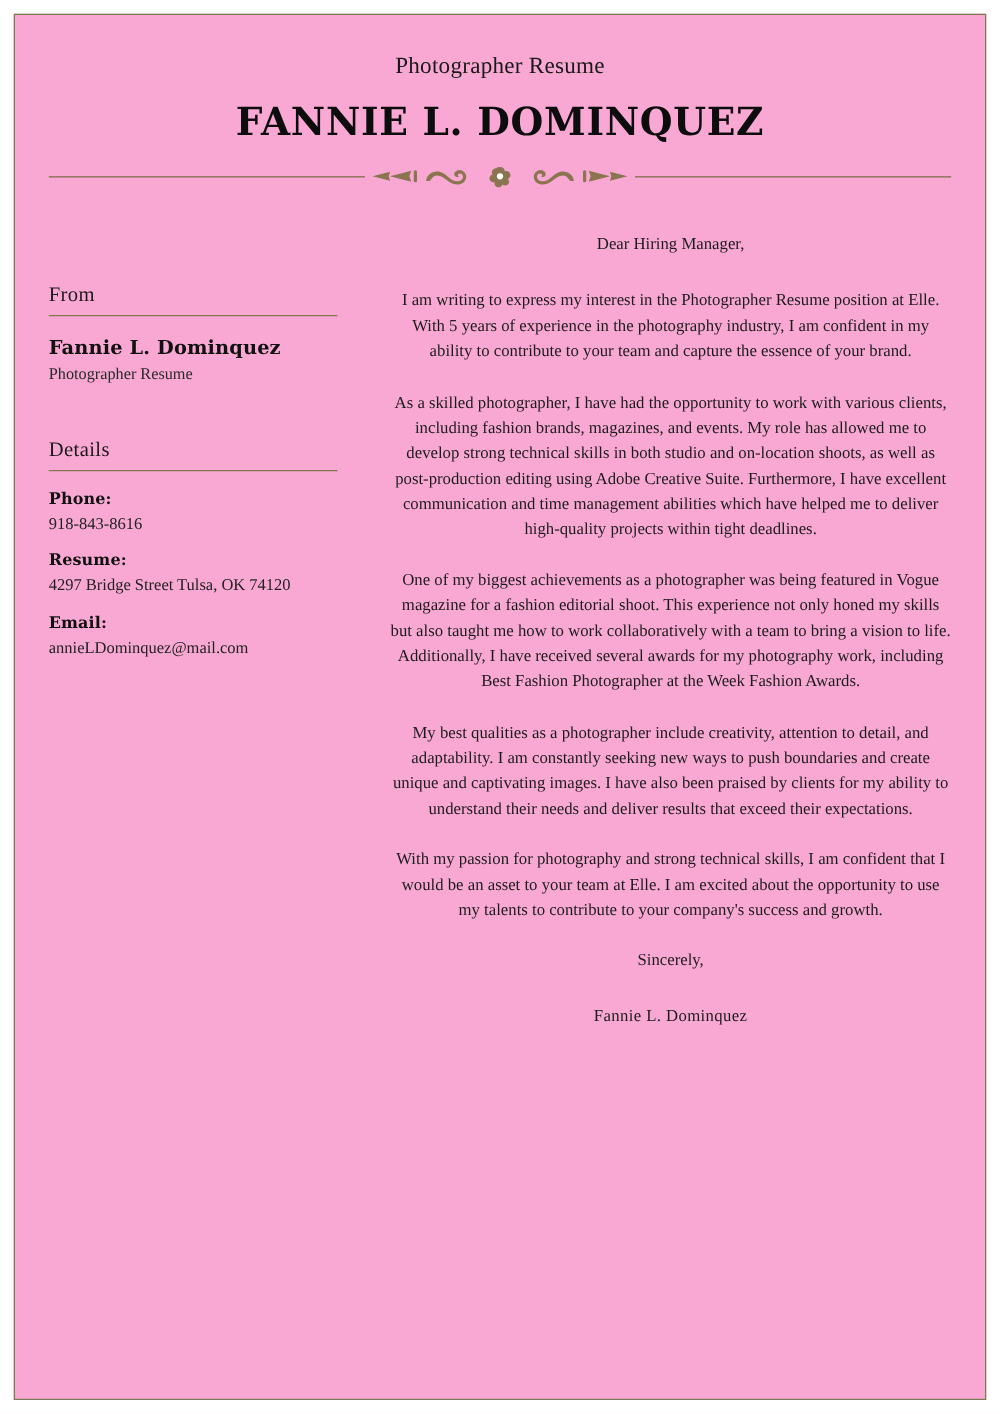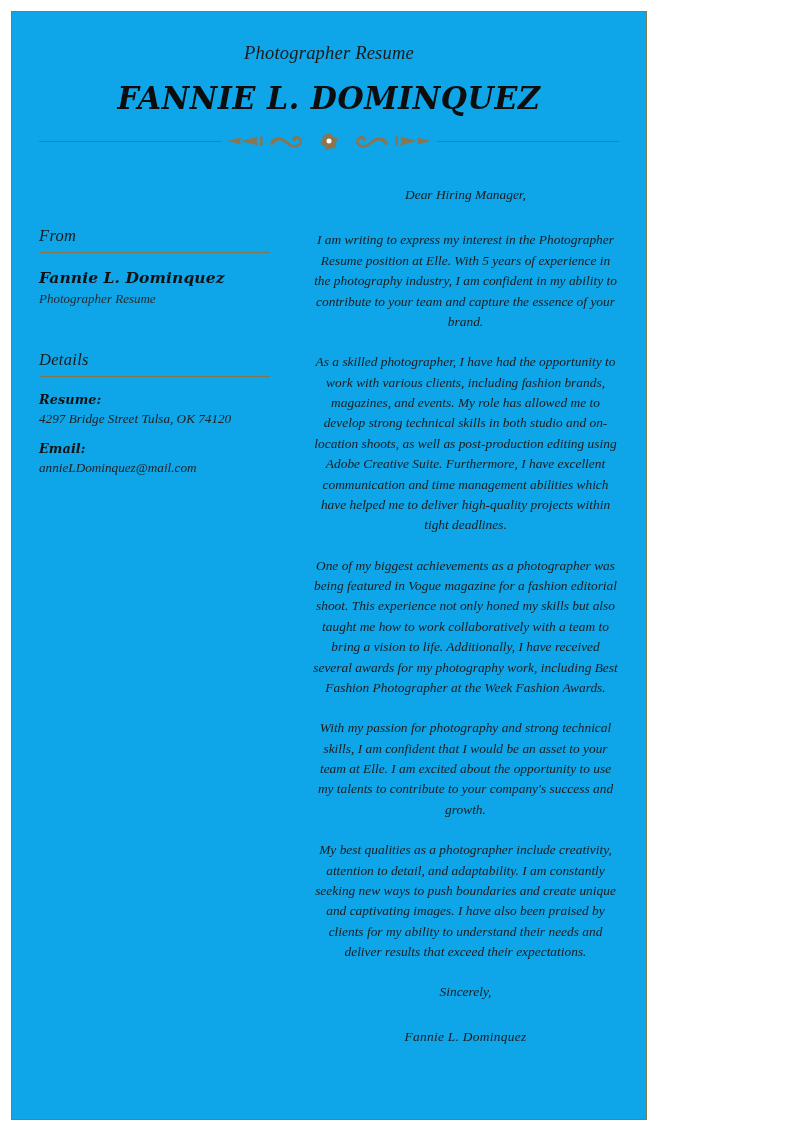--- a/index.html
+++ b/index.html
@@ -13,26 +13,25 @@
     font-family: "Liberation Serif", "DejaVu Serif", serif;
     color: #1a1a1a;
     -webkit-font-smoothing: antialiased;
   }
 
   
   .page {
     position: absolute;
     left: 11px;
     top: 11px;
-    width: 636px;
+    width: 778px;
     height: 1109px;
     box-sizing: border-box;
     border: 1px solid #7c7c52;
-    background: #0ea5e9;
-    font-style: italic;
+    background: #f9a8d4;
   }
 
   .sheet {
     position: absolute;
     left: 0;
     top: 0;
     right: 0;
     bottom: 0;
     padding: 0;
   }
@@ -223,39 +222,43 @@
           <div class="side-name">Fannie L. Dominquez</div>
           <div class="side-sub">Photographer Resume</div>
         </div>
 
         <div class="spacer-from"></div>
 
         <div class="side-block">
           <div class="side-heading">Details</div>
           <div class="side-rule"></div>
 
+          <div class="detail-item">
+            <div class="detail-label">Phone:</div>
+            <div class="detail-value">918-843-8616</div>
+          </div>
 
           <div class="detail-item">
             <div class="detail-label">Resume:</div>
             <div class="detail-value">4297 Bridge Street Tulsa, OK 74120</div>
           </div>
 
           <div class="detail-item">
             <div class="detail-label">Email:</div>
             <div class="detail-value">annieLDominquez@mail.com</div>
           </div>
         </div>
       </div>
 
       <div class="letter">
         <p class="salutation">Dear Hiring Manager,</p>
         <p>I am writing to express my interest in the Photographer Resume position at Elle. With 5 years of experience in the photography industry, I am confident in my ability to contribute to your team and capture the essence of your brand.</p>
         <p>As a skilled photographer, I have had the opportunity to work with various clients, including fashion brands, magazines, and events. My role has allowed me to develop strong technical skills in both studio and on-location shoots, as well as post-production editing using Adobe Creative Suite. Furthermore, I have excellent communication and time management abilities which have helped me to deliver high-quality projects within tight deadlines.</p>
         <p>One of my biggest achievements as a photographer was being featured in Vogue magazine for a fashion editorial shoot. This experience not only honed my skills but also taught me how to work collaboratively with a team to bring a vision to life. Additionally, I have received several awards for my photography work, including Best Fashion Photographer at the Week Fashion Awards.</p>
+        <p>My best qualities as a photographer include creativity, attention to detail, and adaptability. I am constantly seeking new ways to push boundaries and create unique and captivating images. I have also been praised by clients for my ability to understand their needs and deliver results that exceed their expectations.</p>
         <p>With my passion for photography and strong technical skills, I am confident that I would be an asset to your team at Elle. I am excited about the opportunity to use my talents to contribute to your company's success and growth.</p>
-        <p>My best qualities as a photographer include creativity, attention to detail, and adaptability. I am constantly seeking new ways to push boundaries and create unique and captivating images. I have also been praised by clients for my ability to understand their needs and deliver results that exceed their expectations.</p>
         <p class="closing">Sincerely,</p>
         <p class="signature">Fannie L. Dominquez</p>
       </div>
 
     </div>
   </div>
 </div>
 
 </body></html>

